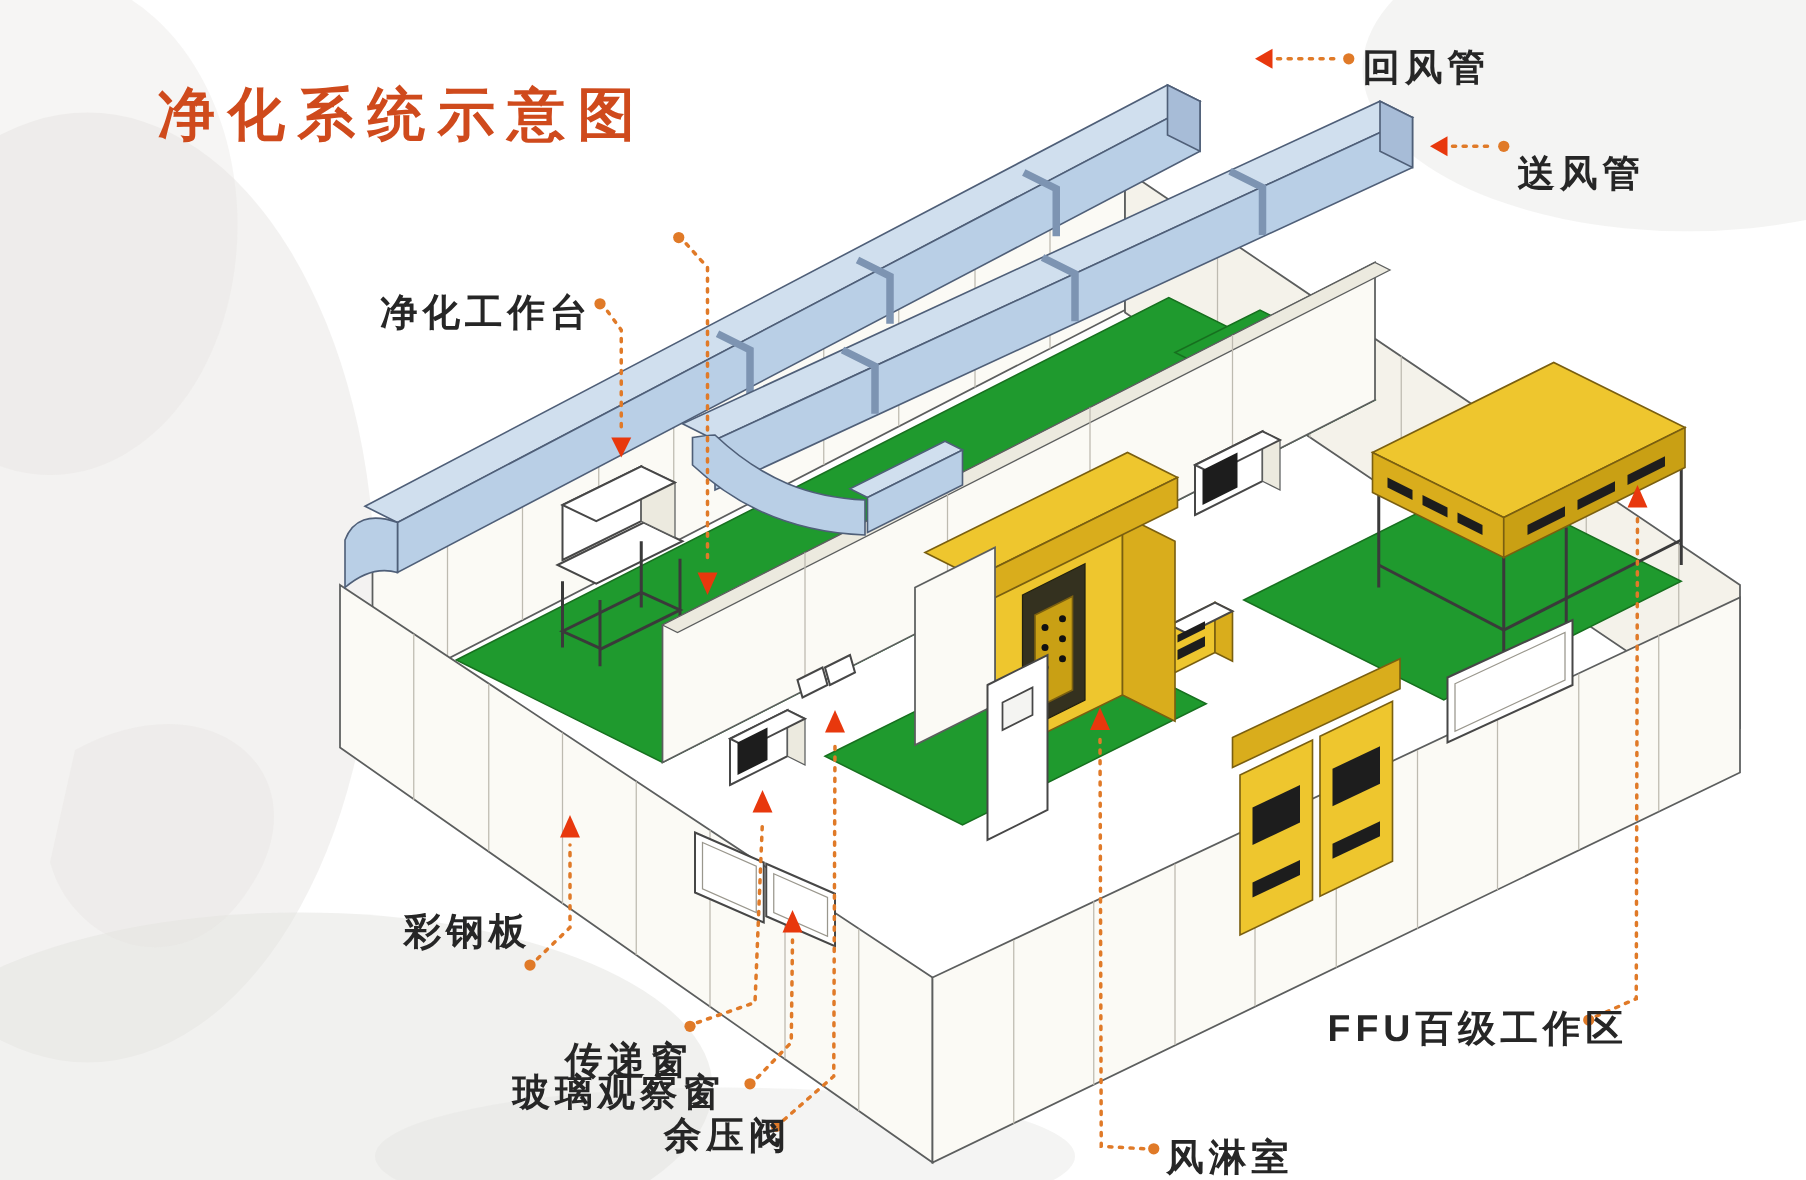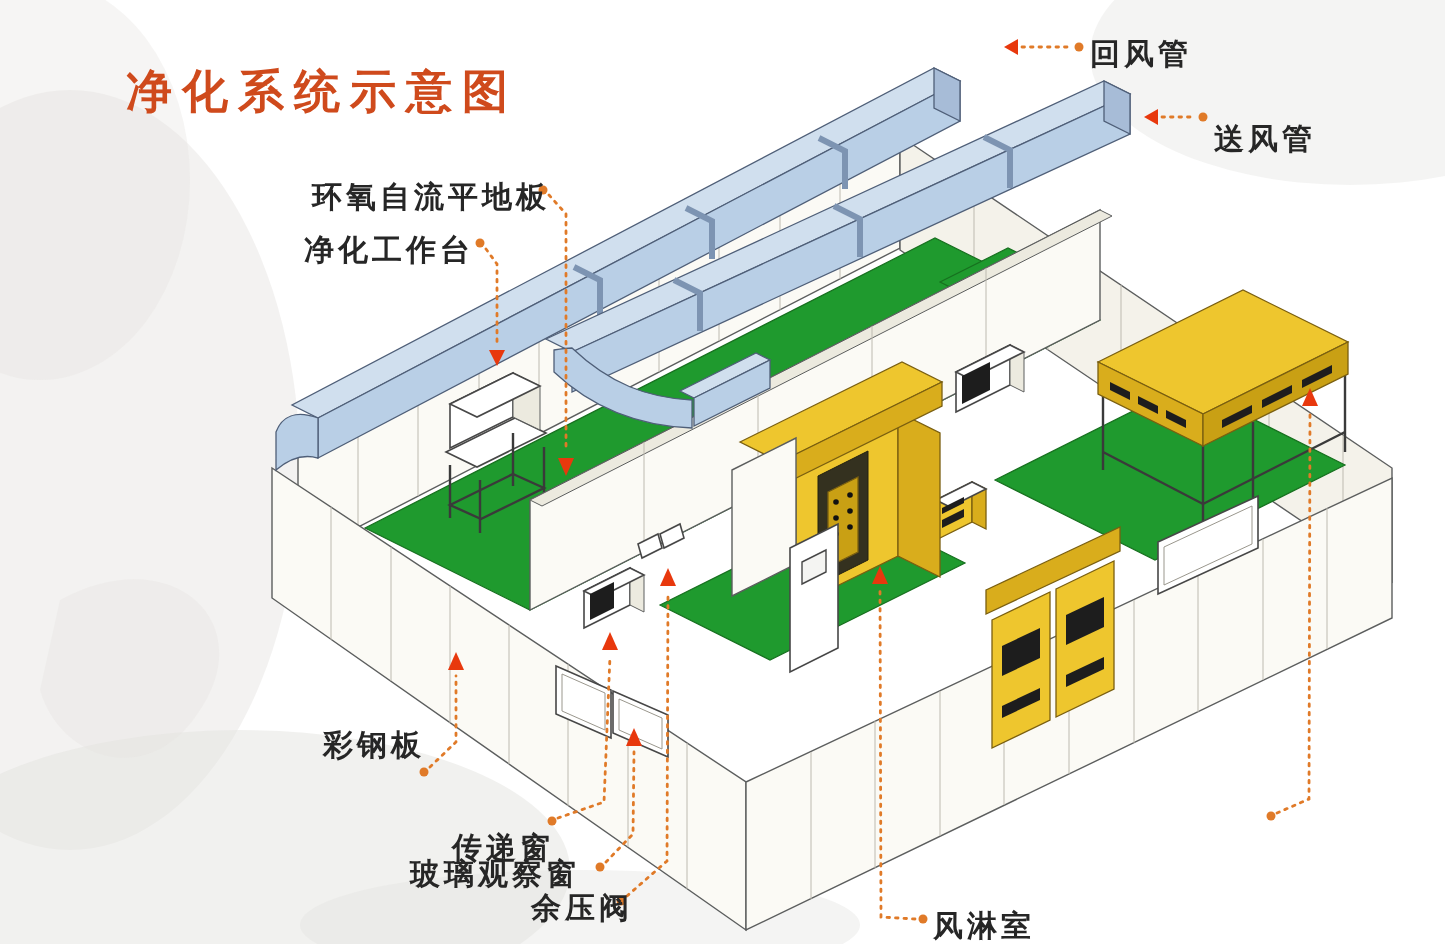--- a/index.html
+++ b/index.html
@@ -232,21 +232,21 @@
     <polygon class="arrow" points="660,586 676,586 668,568"></polygon>
     <polygon class="arrow" points="872,584 888,584 880,566"></polygon>
     <polygon class="arrow" points="1302,406 1318,406 1310,388"></polygon>
   </g>
 </svg>
 
 <div class="title">净化系统示意图</div>
 
 <div class="lbl" style="left:1090px;top:34px">回风管</div>
 <div class="lbl" style="left:1214px;top:119px">送风管</div>
-<div class="lbl" style="left:312px;top:177px">环氧自流平地板</div>
 <div class="lbl" style="left:304px;top:230px">净化工作台</div>
 <div class="lbl" style="left:323px;top:725px">彩钢板</div>
 <div class="lbl" style="left:452px;top:828px">传递窗</div>
 <div class="lbl" style="left:410px;top:854px">玻璃观察窗</div>
 <div class="lbl" style="left:531px;top:888px">余压阀</div>
 <div class="lbl" style="left:933px;top:906px">风淋室</div>
+<div class="lbl" style="left:1062px;top:803px">FFU百级工作区</div>
 
 </div>
 
 </body></html>

